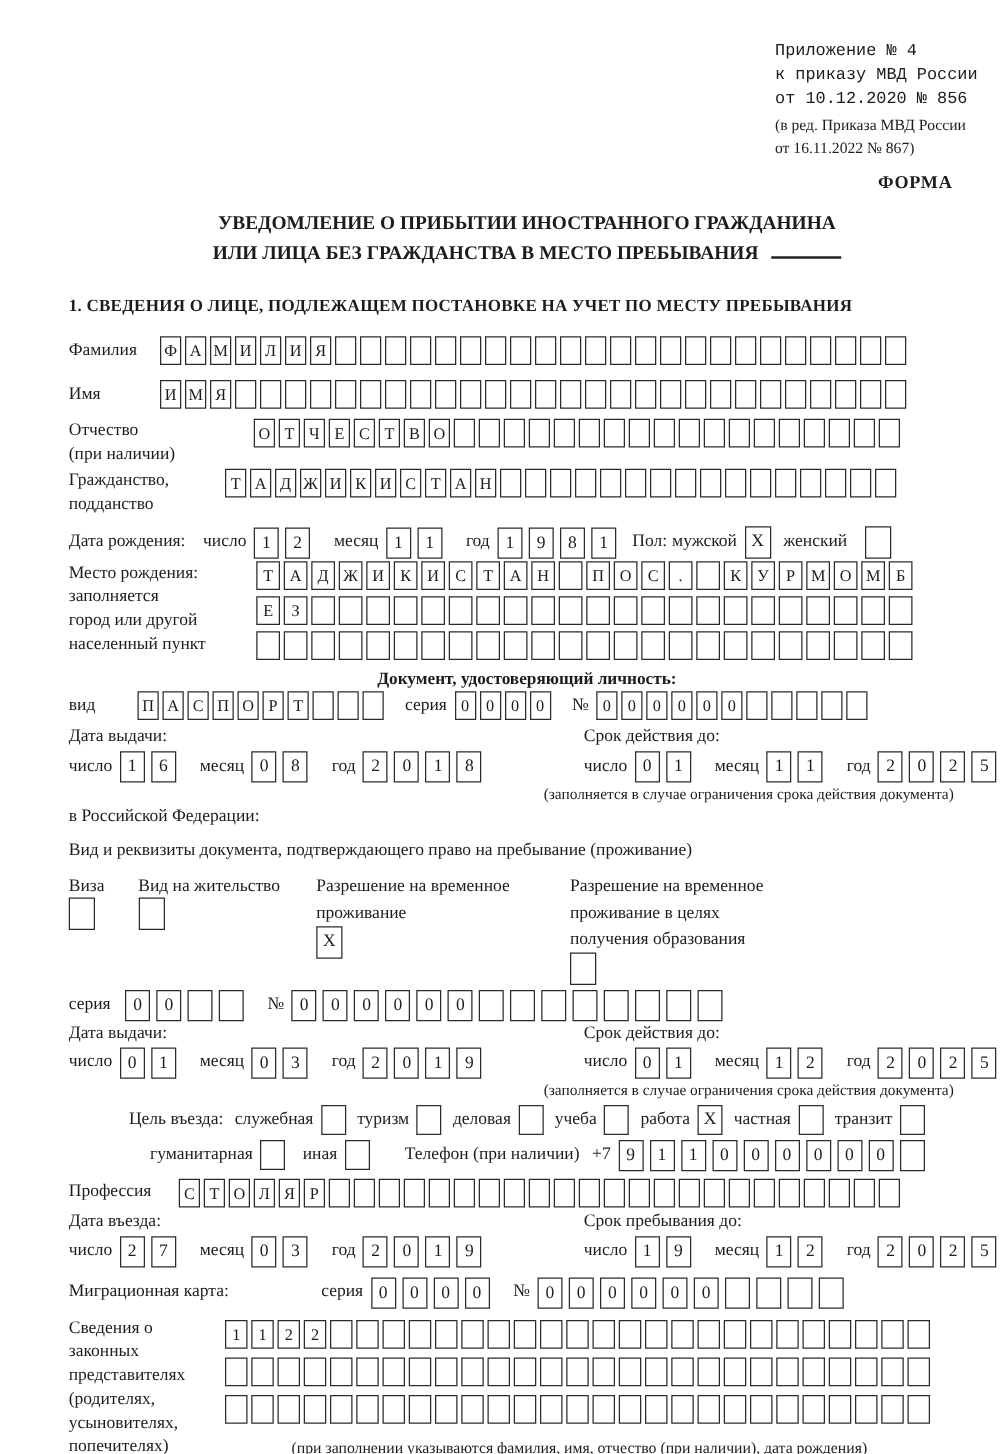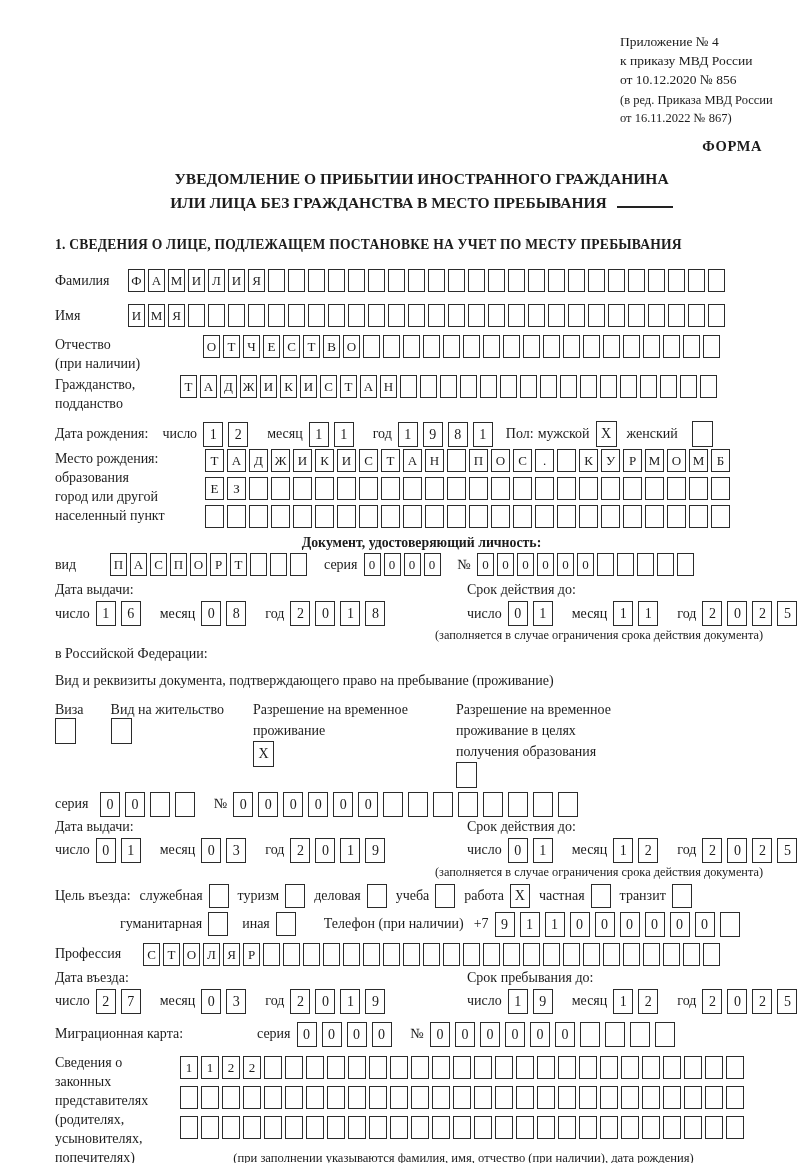--- a/index.html
+++ b/index.html
@@ -1,20 +1,20 @@
 <!DOCTYPE html>
 <html><head>
 <meta charset="utf-8">
 <style>
   html,body{margin:0;padding:0;background:#ffffff;}
   body{width:800px;height:1163px;overflow:hidden;color:#1c1c1c;
        font-family:"Liberation Serif","DejaVu Serif",serif;font-size:14px;}
   .page{padding:32px 12px 0 55px;}
 
-  .appendix{margin-left:565px;font-size:13.5px;line-height:1.42;}
+  .appendix{margin-left:565px;font-size:13.5px;line-height:1.42;font-family:Liberation Mono, monospace;}
   .edition{margin-left:565px;font-size:12.5px;line-height:1.42;margin-top:3px;}
   .forma{text-align:right;padding-right:26px;font-weight:bold;font-size:14.5px;margin-top:10px;letter-spacing:.6px;}
   .title{text-align:center;font-weight:bold;font-size:15.5px;line-height:1.55;margin-top:12px;}
   .uline{display:inline-block;width:56px;border-bottom:2px solid #222;height:13px;margin-left:10px;}
   .section1{font-weight:bold;font-size:13.6px;margin-top:22px;letter-spacing:.2px;}
 
   .row{display:flex;align-items:center;flex-wrap:nowrap;}
   .row.top{align-items:flex-start;}
   .mb12{margin-bottom:12px;} .mb8{margin-bottom:8px;}
   .mb6{margin-bottom:6px;} .mb4{margin-bottom:4px;} .mb2{margin-bottom:2px;} .mt16{margin-top:16px;}
@@ -243,21 +243,21 @@
     <span class="dlab" style="margin-left:8px;margin-right:4px;">Пол:</span>
     <span>мужской</span>
     <span class="checkbox" style="margin:0 10px 0 6px;">X</span>
     <span>женский</span>
     <span class="checkbox" style="margin-left:14px;"></span>
   </div>
 
   <div class="row top mb2">
     <div class="lbl w150 lblcol">
       <div>Место рождения:</div>
-      <div>образования</div>
+      <div>заполняется</div>
       <div>город или другой</div>
       <div>населенный пункт</div>
     </div>
     <div class="cellrows">
       <div class="cells wide">
           <span class="cell">Т</span>
           <span class="cell">А</span>
           <span class="cell">Д</span>
           <span class="cell">Ж</span>
           <span class="cell">И</span>
@@ -512,21 +512,21 @@
             <span class="cell">2</span>
             <span class="cell">0</span>
             <span class="cell">2</span>
             <span class="cell">5</span>
           </span>
       </div>
     </div>
   </div>
   <div class="note">(заполняется в случае ограничения срока действия документа)</div>
 
-  <div class="row mb4" style="margin-top:4px;">
+  <div class="row mb4" style="margin-top:4px;justify-content:center;">
     <span class="lbl">Цель въезда:</span>
     <span class="goalopt">
         <span class="g">служебная</span>
         <span class="checkbox sm"></span>
       </span>
     <span class="goalopt">
         <span class="g">туризм</span>
         <span class="checkbox sm"></span>
       </span>
     <span class="goalopt">

